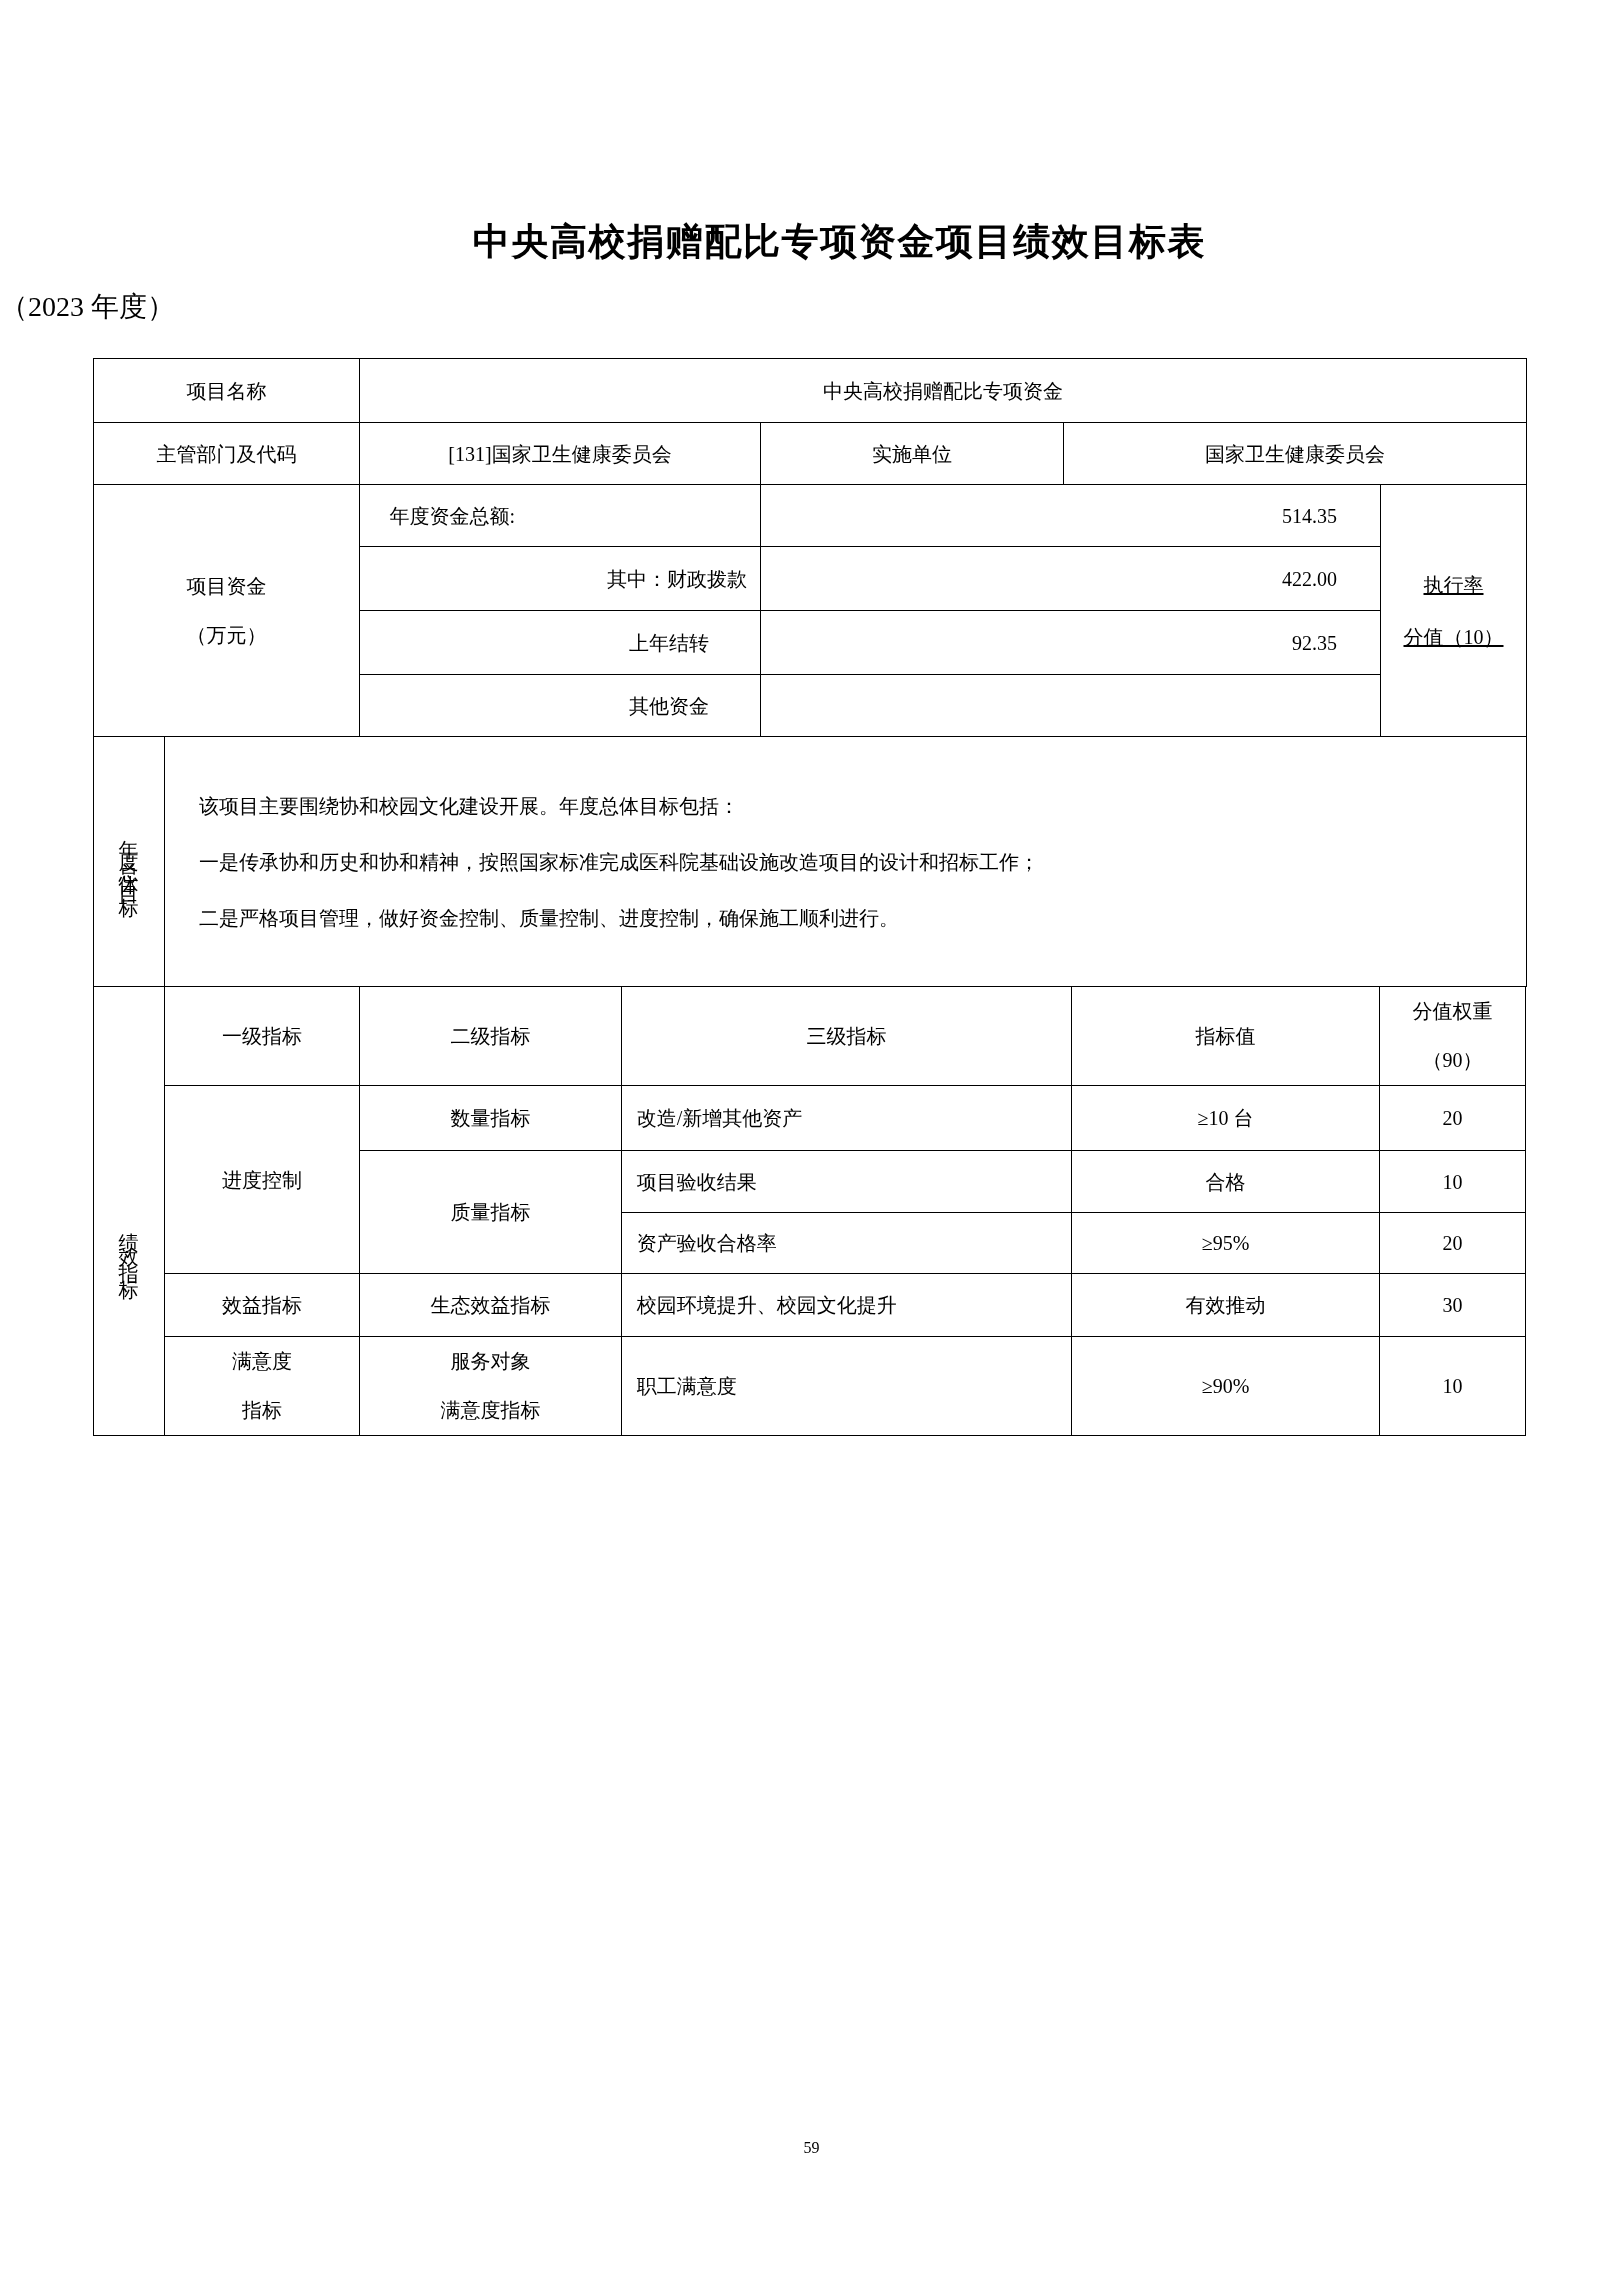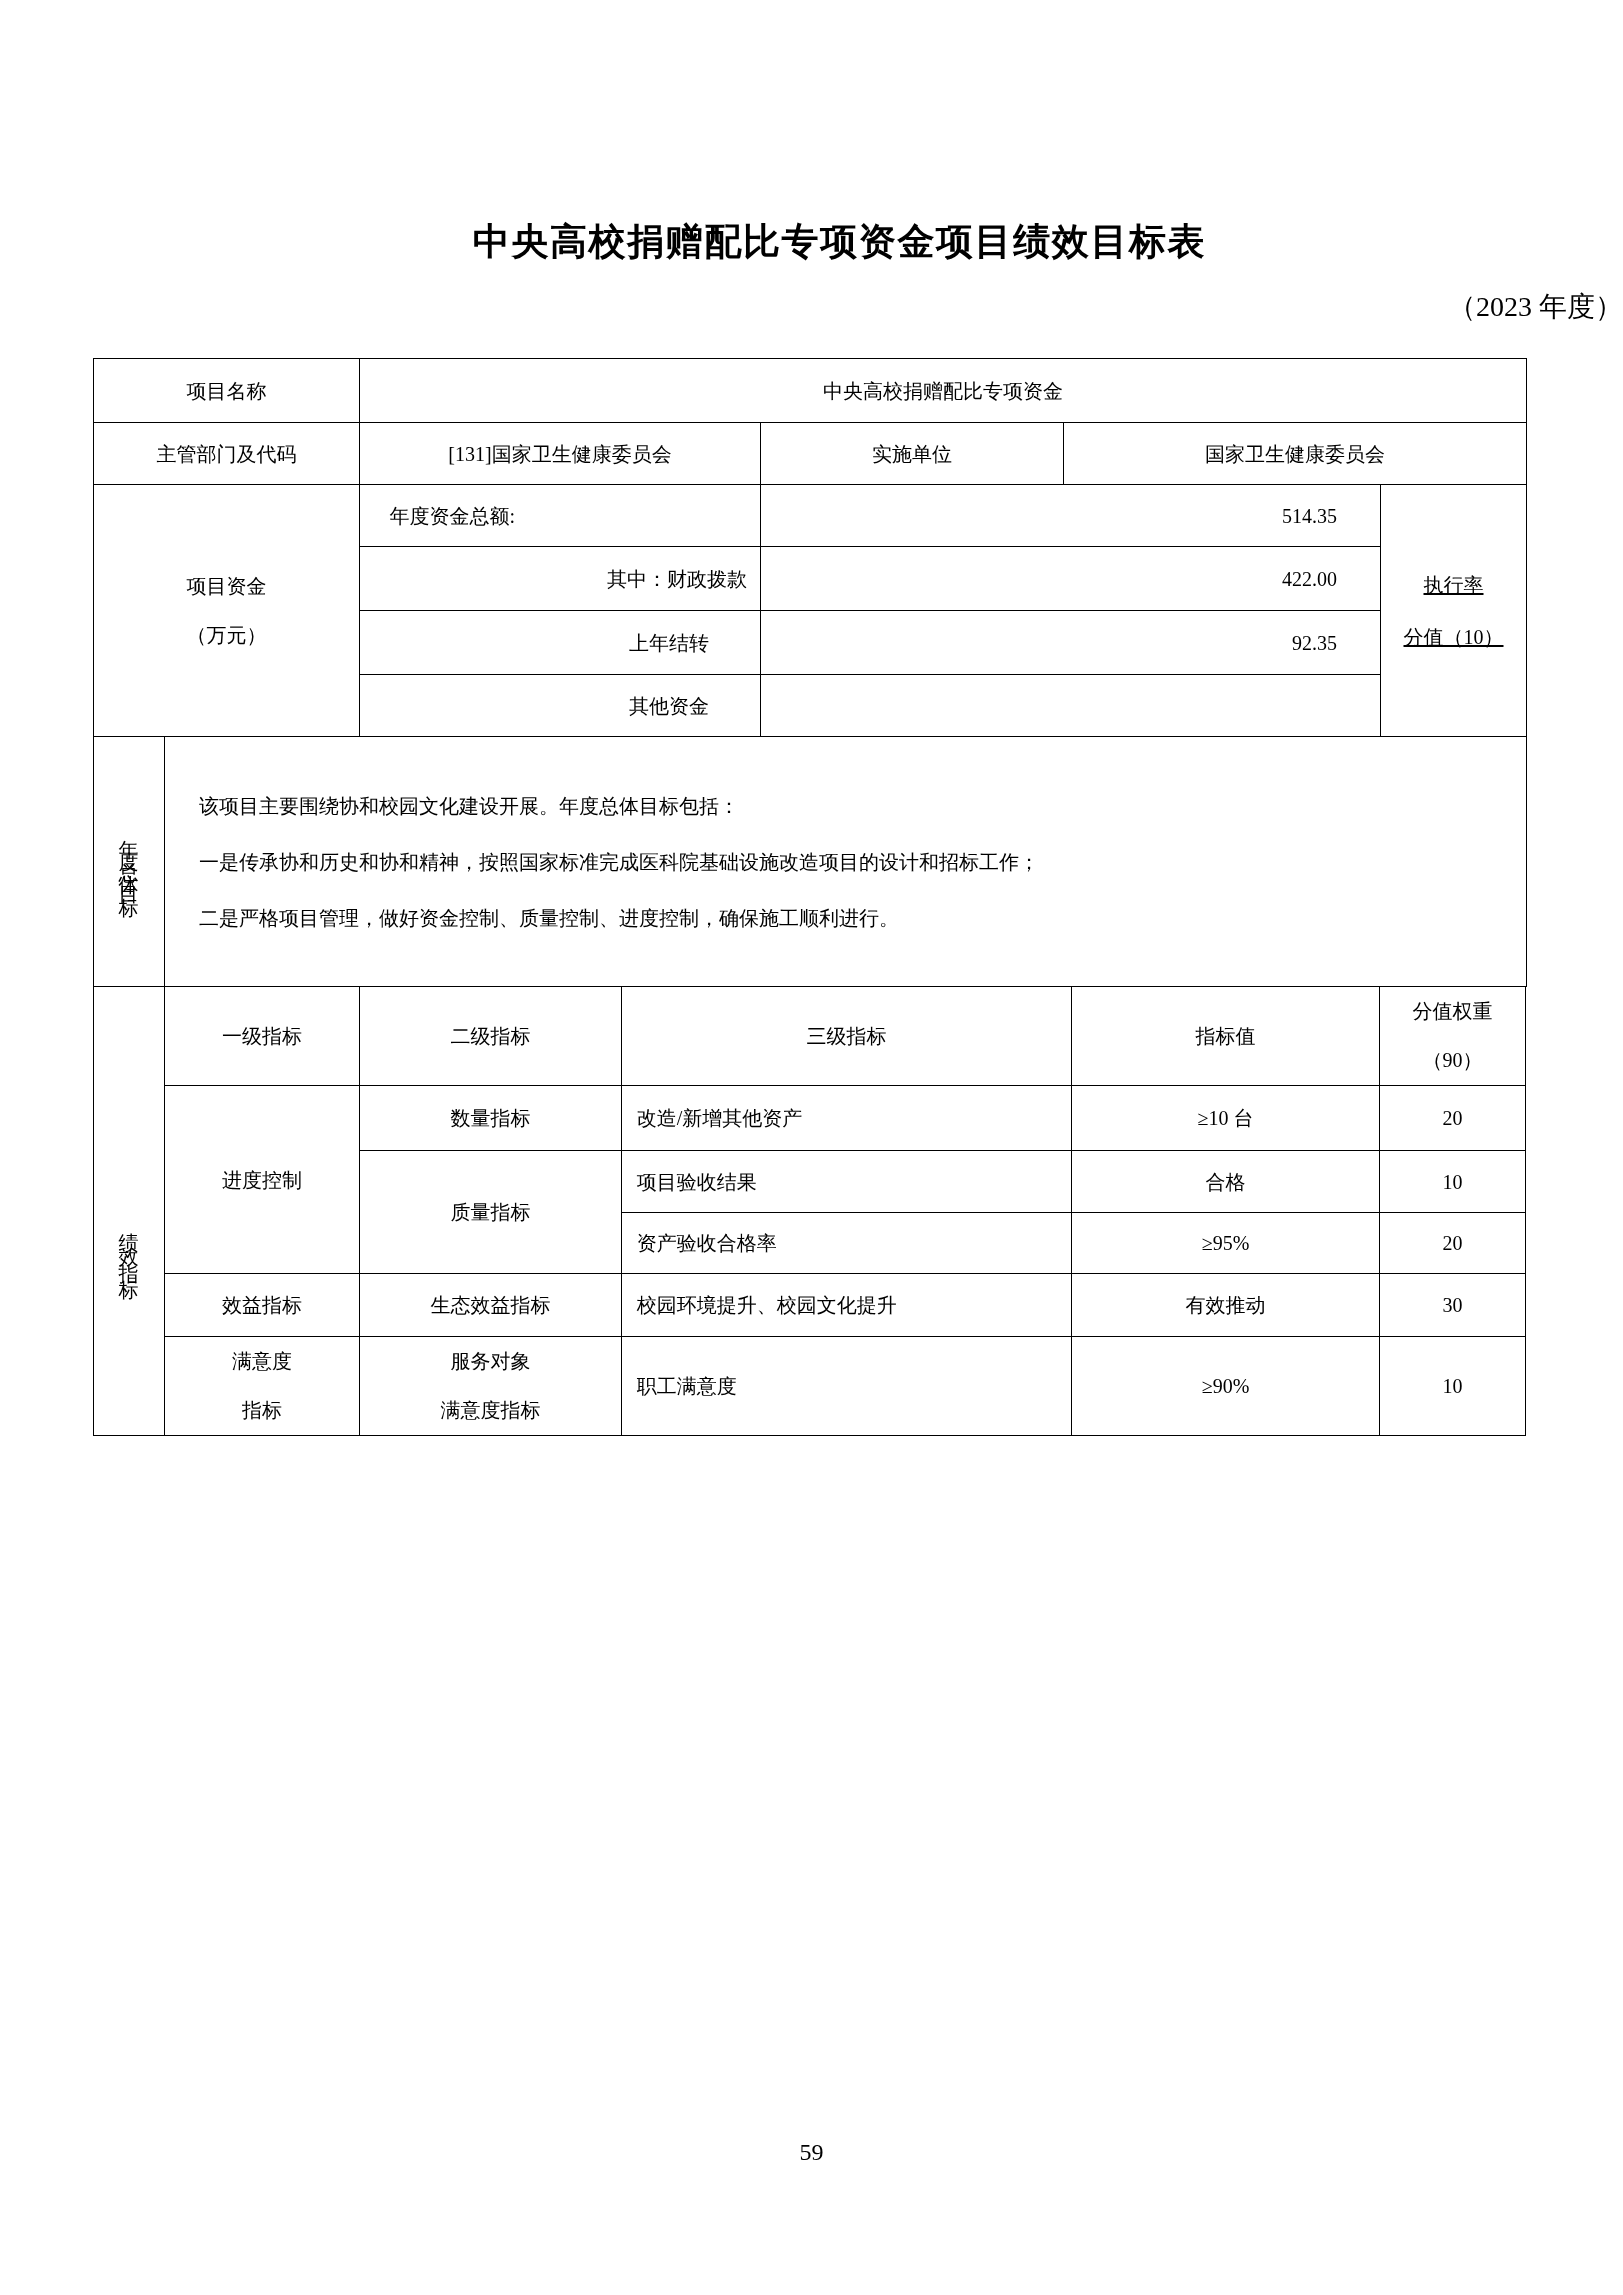--- a/index.html
+++ b/index.html
@@ -6,21 +6,21 @@
   body{
     width:1623px;height:2295px;position:relative;background:#ffffff;
     font-family:"Liberation Serif","DejaVu Serif",serif;color:#000;
   }
   .doc-title{
     position:absolute;top:211px;left:16px;width:100%;text-align:center;
     font-family:"Liberation Sans","DejaVu Sans",sans-serif;
     font-weight:bold;font-size:37px;line-height:1;letter-spacing:1.6px;margin:12px;
   }
   .doc-subtitle{
-    position:absolute;top:293px;left:0;width:100%;text-align:right;
+    position:absolute;top:293px;left:0;width:100%;text-align:left;
     font-size:28px;line-height:1;
   }
   .tbl-wrap{position:absolute;left:93px;top:358px;width:1432px;}
   table{border-collapse:collapse;table-layout:fixed;width:1432px;margin:0;padding:0;}
   td{
     border:1.6px solid #000;padding:0;font-size:20px;line-height:1.3;
     vertical-align:middle;overflow:hidden;
   }
   .t2 tr.rH > td{border-top:0;}
   .c{text-align:center;}
@@ -41,21 +41,21 @@
     display:inline-block;writing-mode:vertical-lr;text-orientation:upright;
     letter-spacing:11.5px;line-height:1;
   }
   .perf-cell{padding-top:79px;}
   .perf-cell .vtext{letter-spacing:15.5px;}
   
   .goal-cell{padding-left:34px;padding-right:16.4px;}
   .goal-cell div{line-height:56px;text-align:left;}
   .pagenum{
     position:absolute;top:2140px;left:0;width:100%;text-align:center;
-    font-size:24px;line-height:1;
+    font-size:16px;line-height:1;
   }
 </style>
 </head>
 <body>
 
 <div>
 
   <h1 class="doc-title">中央高校捐赠配比专项资金项目绩效目标表</h1>
   <div class="doc-subtitle">（2023 年度）</div>
 

